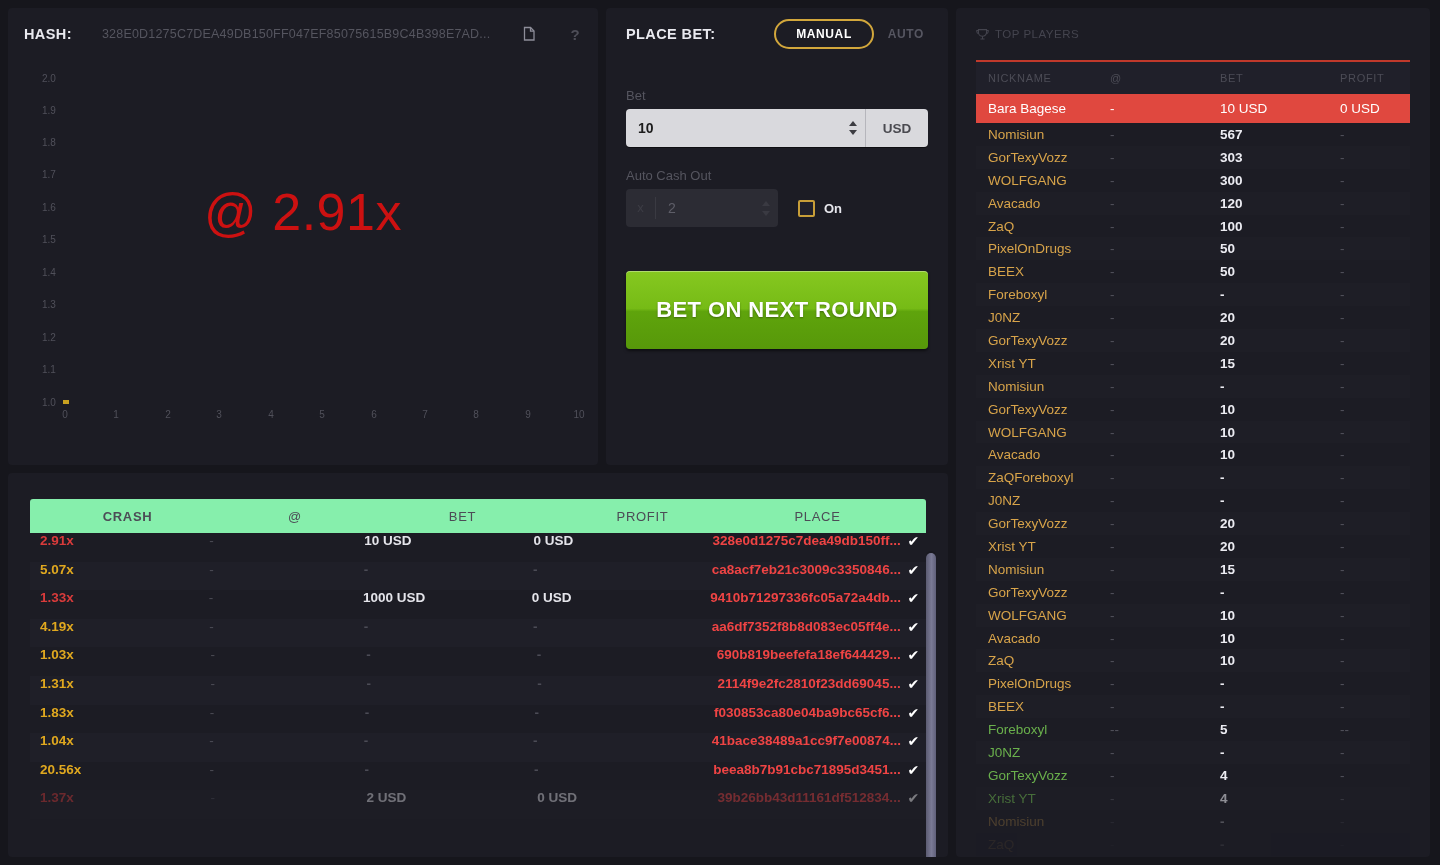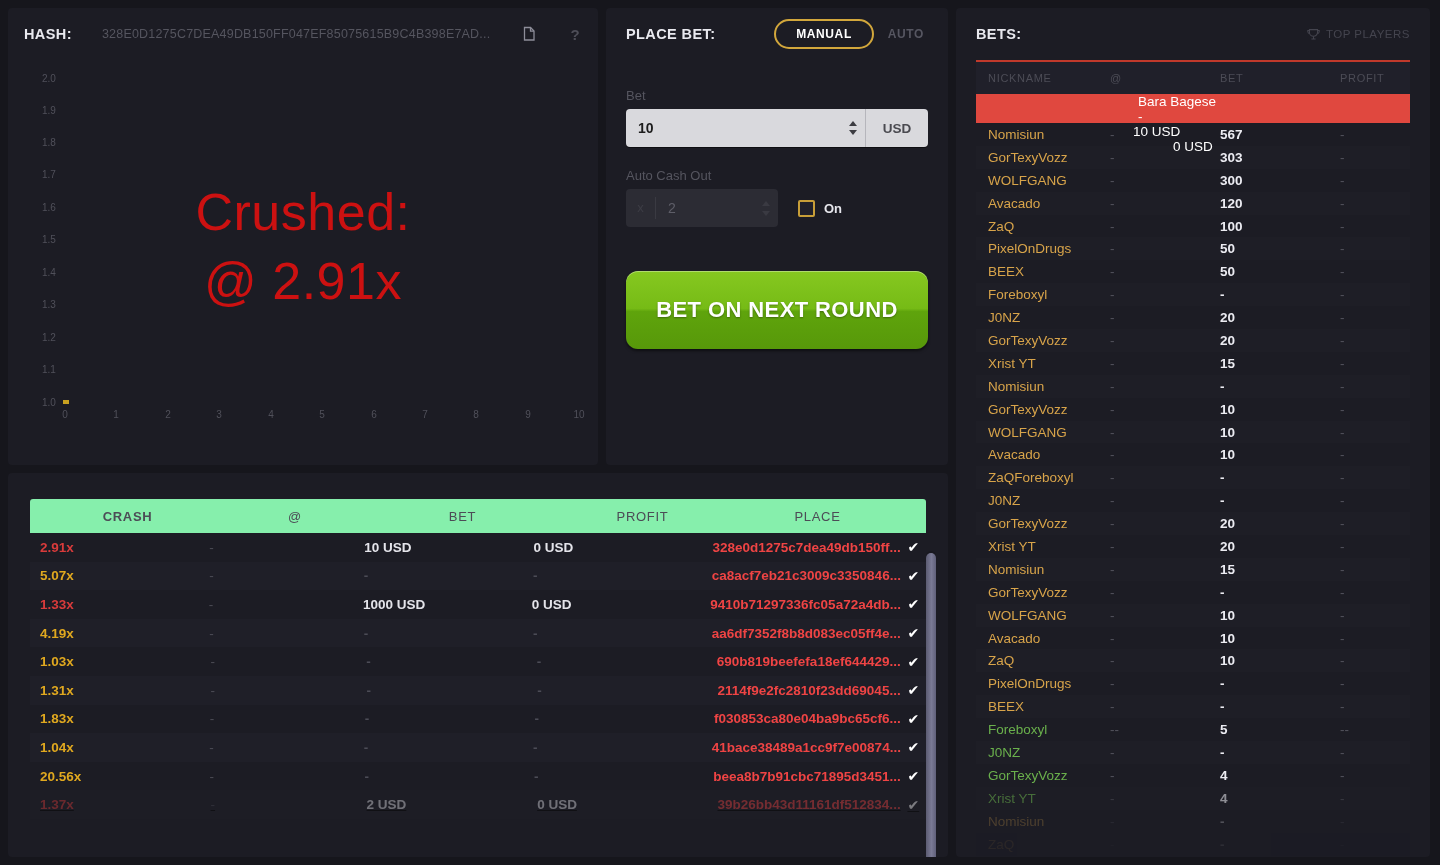--- a/index.html
+++ b/index.html
@@ -118,55 +118,55 @@
   .cashout-spin .spin-dn { border-top-color: #3a3a42; }
   .chk-wrap { display: flex; align-items: center; gap: 9px; cursor: pointer; }
   .chk {
     width: 17px; height: 17px; border: 2px solid #c79e38;
     background: #20202a; border-radius: 2px;
   }
   .chk-label { color: #e6e6ec; font-size: 13px; font-weight: bold; }
 
   .bet-btn {
     margin-top: 44px; width: 100%; height: 78px;
-    border-radius: 12px; border: none; cursor: pointer;
+    border-radius: 4px; border: none; cursor: pointer;
     background: linear-gradient(to bottom, #86c820 0%, #76bb16 48%, #5fa40c 52%, #57980a 100%);
     box-shadow: inset 0 1px 0 rgba(255,255,255,.35), 0 2px 3px rgba(0,0,0,.5);
     color: #ffffff; font-size: 22px; font-weight: bold; letter-spacing: .4px;
     text-shadow: 0 1px 2px rgba(0,0,0,.35);
   }
 
   
   .history-panel { height: 392px; padding: 0 22px; overflow: hidden; position: relative; }
   .hist-title {
     color: #e9e9ef; font-size: 14.5px; font-weight: bold;
     letter-spacing: .4px; padding: 18px 0 0 0;
   }
   .hist-table { width: 100%; margin-top: 26px; position: relative; }
   .hist-head {
     display: flex; height: 34px; align-items: center;
     background: #86efac; border-radius: 3px 3px 0 0;
     color: #4c4c56; font-size: 13px; letter-spacing: .7px; text-align: center;
   }
   .hist-row {
-    display: flex; height: 28.6px; align-items: center;
+    display: flex; height: 28.6px; align-items: flex-start;
     font-size: 13.5px;
   }
   .hist-row:nth-child(even) { background: #1f1f28; }
   .c-crash  { width: 185px; padding-left: 10px; font-weight: bold; }
   .c-at     { width: 160px; }
   .c-bet    { width: 175px; color: #e4e4ea; font-weight: bold; }
   .c-profit { width: 185px; color: #e4e4ea; font-weight: bold; }
   .c-hash   { flex: 1; color: #ef4444; font-weight: bold; white-space: nowrap; }
   .c-check  { width: 26px; text-align: center; color: #ffffff; font-size: 14px; }
   .hist-head .c-bet, .hist-head .c-profit, .hist-head .c-hash { color: #4c4c56; font-weight: normal; }
   .dash { color: #4c4c56; }
   .crash-red    { color: #d93b3b; }
   .crash-yellow { color: #e0a81f; }
-  .fade-1 { opacity: .42; text-decoration: underline; }
+  .fade-1 { opacity: .42; }
   .fade-2 { opacity: .14; }
 
   .hist-scrollbar {
     position: absolute; right: 12px; top: 78px; width: 10px; bottom: 0;
     background: #191920; border-radius: 5px;
   }
   .hist-thumb {
     position: absolute; top: 2px; left: 0; width: 10px; height: 310px;
     background: linear-gradient(to right, #5c5c72, #7a7a95 55%, #60607a);
     border-radius: 5px;
@@ -186,21 +186,21 @@
   .bets-table { border-top: 2px solid #c0392b; }
   .bets-thead {
     display: flex; height: 32px; align-items: center;
     background: #20202a; color: #4c4c56; font-size: 11px; letter-spacing: .7px;
   }
   .bets-row {
     display: flex; height: 22.9px; align-items: center; font-size: 13.5px;
   }
   .bets-row:nth-child(odd) { background: #1e1e26; }
   .bets-row.highlight {
-    background: #e0483f; height: 29px; flex-direction: column;
+    background: #e0483f; height: 29px;
   }
   .bets-row.highlight .b-nick,
   .bets-row.highlight .b-at,
   .bets-row.highlight .b-bet,
   .bets-row.highlight .b-profit { color: #ffffff; font-weight: normal; }
   .b-nick   { width: 134px; padding-left: 12px; color: #d8a44a; }
   .b-at     { width: 110px; color: #53535d; }
   .b-bet    { width: 120px; color: #ececf2; font-weight: bold; }
   .b-profit { flex: 1; color: #53535d; }
   .bets-thead .b-nick, .bets-thead .b-at,
@@ -257,21 +257,20 @@
             <text x="366" y="358">6</text>
             <text x="417" y="358">7</text>
             <text x="468" y="358">8</text>
             <text x="520" y="358">9</text>
             <text x="571" y="358">10</text>
           </g>
 
           <rect x="55" y="340" width="6" height="4" fill="#c8a020"></rect>
         </svg>
         <div class="crushed">
-          <div>Crushed:</div>
           <div>@ 2.91x</div>
         </div>
       </div>
     </div>
 
     <div class="panel bet-panel">
       <div class="bet-head">
         <span class="bet-title">PLACE BET:</span>
         <button class="mode-btn">MANUAL</button>
         <span class="mode-alt">AUTO</span>
@@ -404,21 +403,20 @@
         </div>
     </div>
     <div class="hist-scrollbar">
       <div class="hist-thumb"></div>
     </div>
   </div>
 </div>
 
 <div class="panel bets-panel">
   <div class="bets-head">
-    <span class="bets-title">BETS:</span>
     <span class="top-players">
       <svg width="13" height="13" viewBox="0 0 16 16" fill="none" stroke="#44444e" stroke-width="1.3">
         <path d="M3 2 h10 v3.2 a5 5 0 0 1 -10 0 z"></path>
         <path d="M3 3 h-2 v1.6 a2.4 2.4 0 0 0 2.4 2.2"></path>
         <path d="M13 3 h2 v1.6 a2.4 2.4 0 0 1 -2.4 2.2"></path>
         <path d="M8 10.2 v2.6 M5.4 13.6 h5.2"></path>
       </svg>
       <span>TOP PLAYERS</span>
     </span>
   </div>

